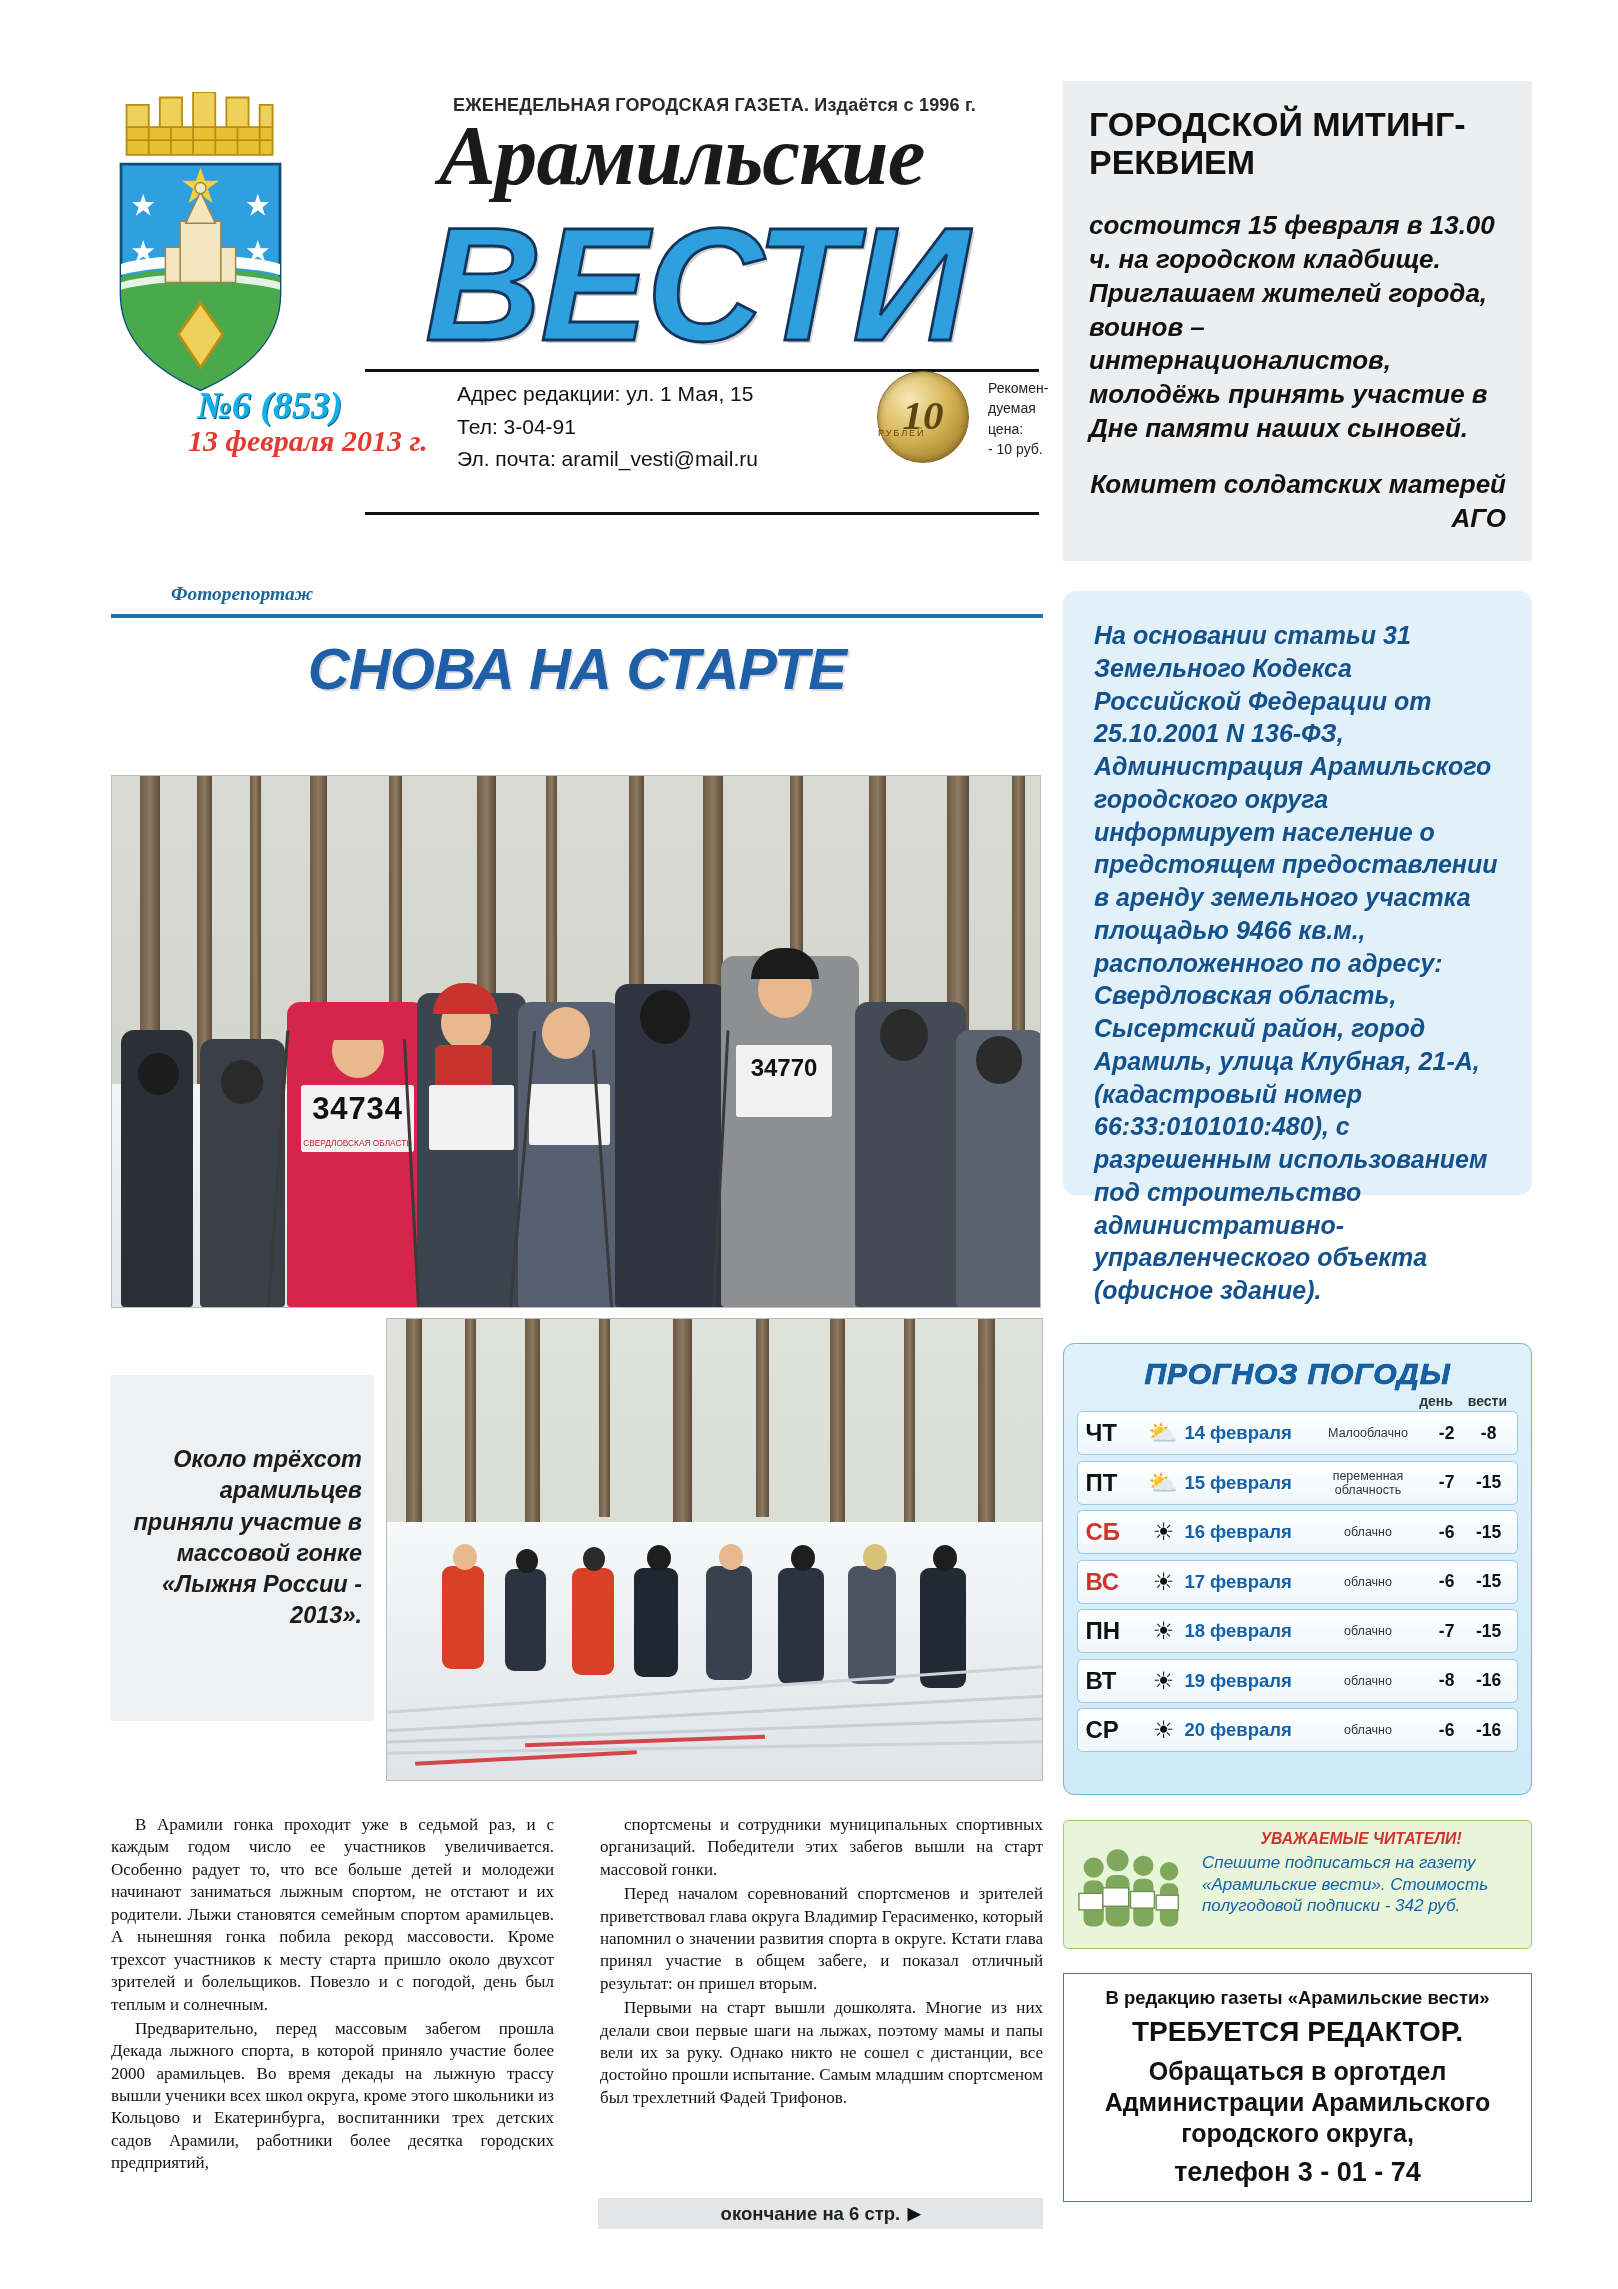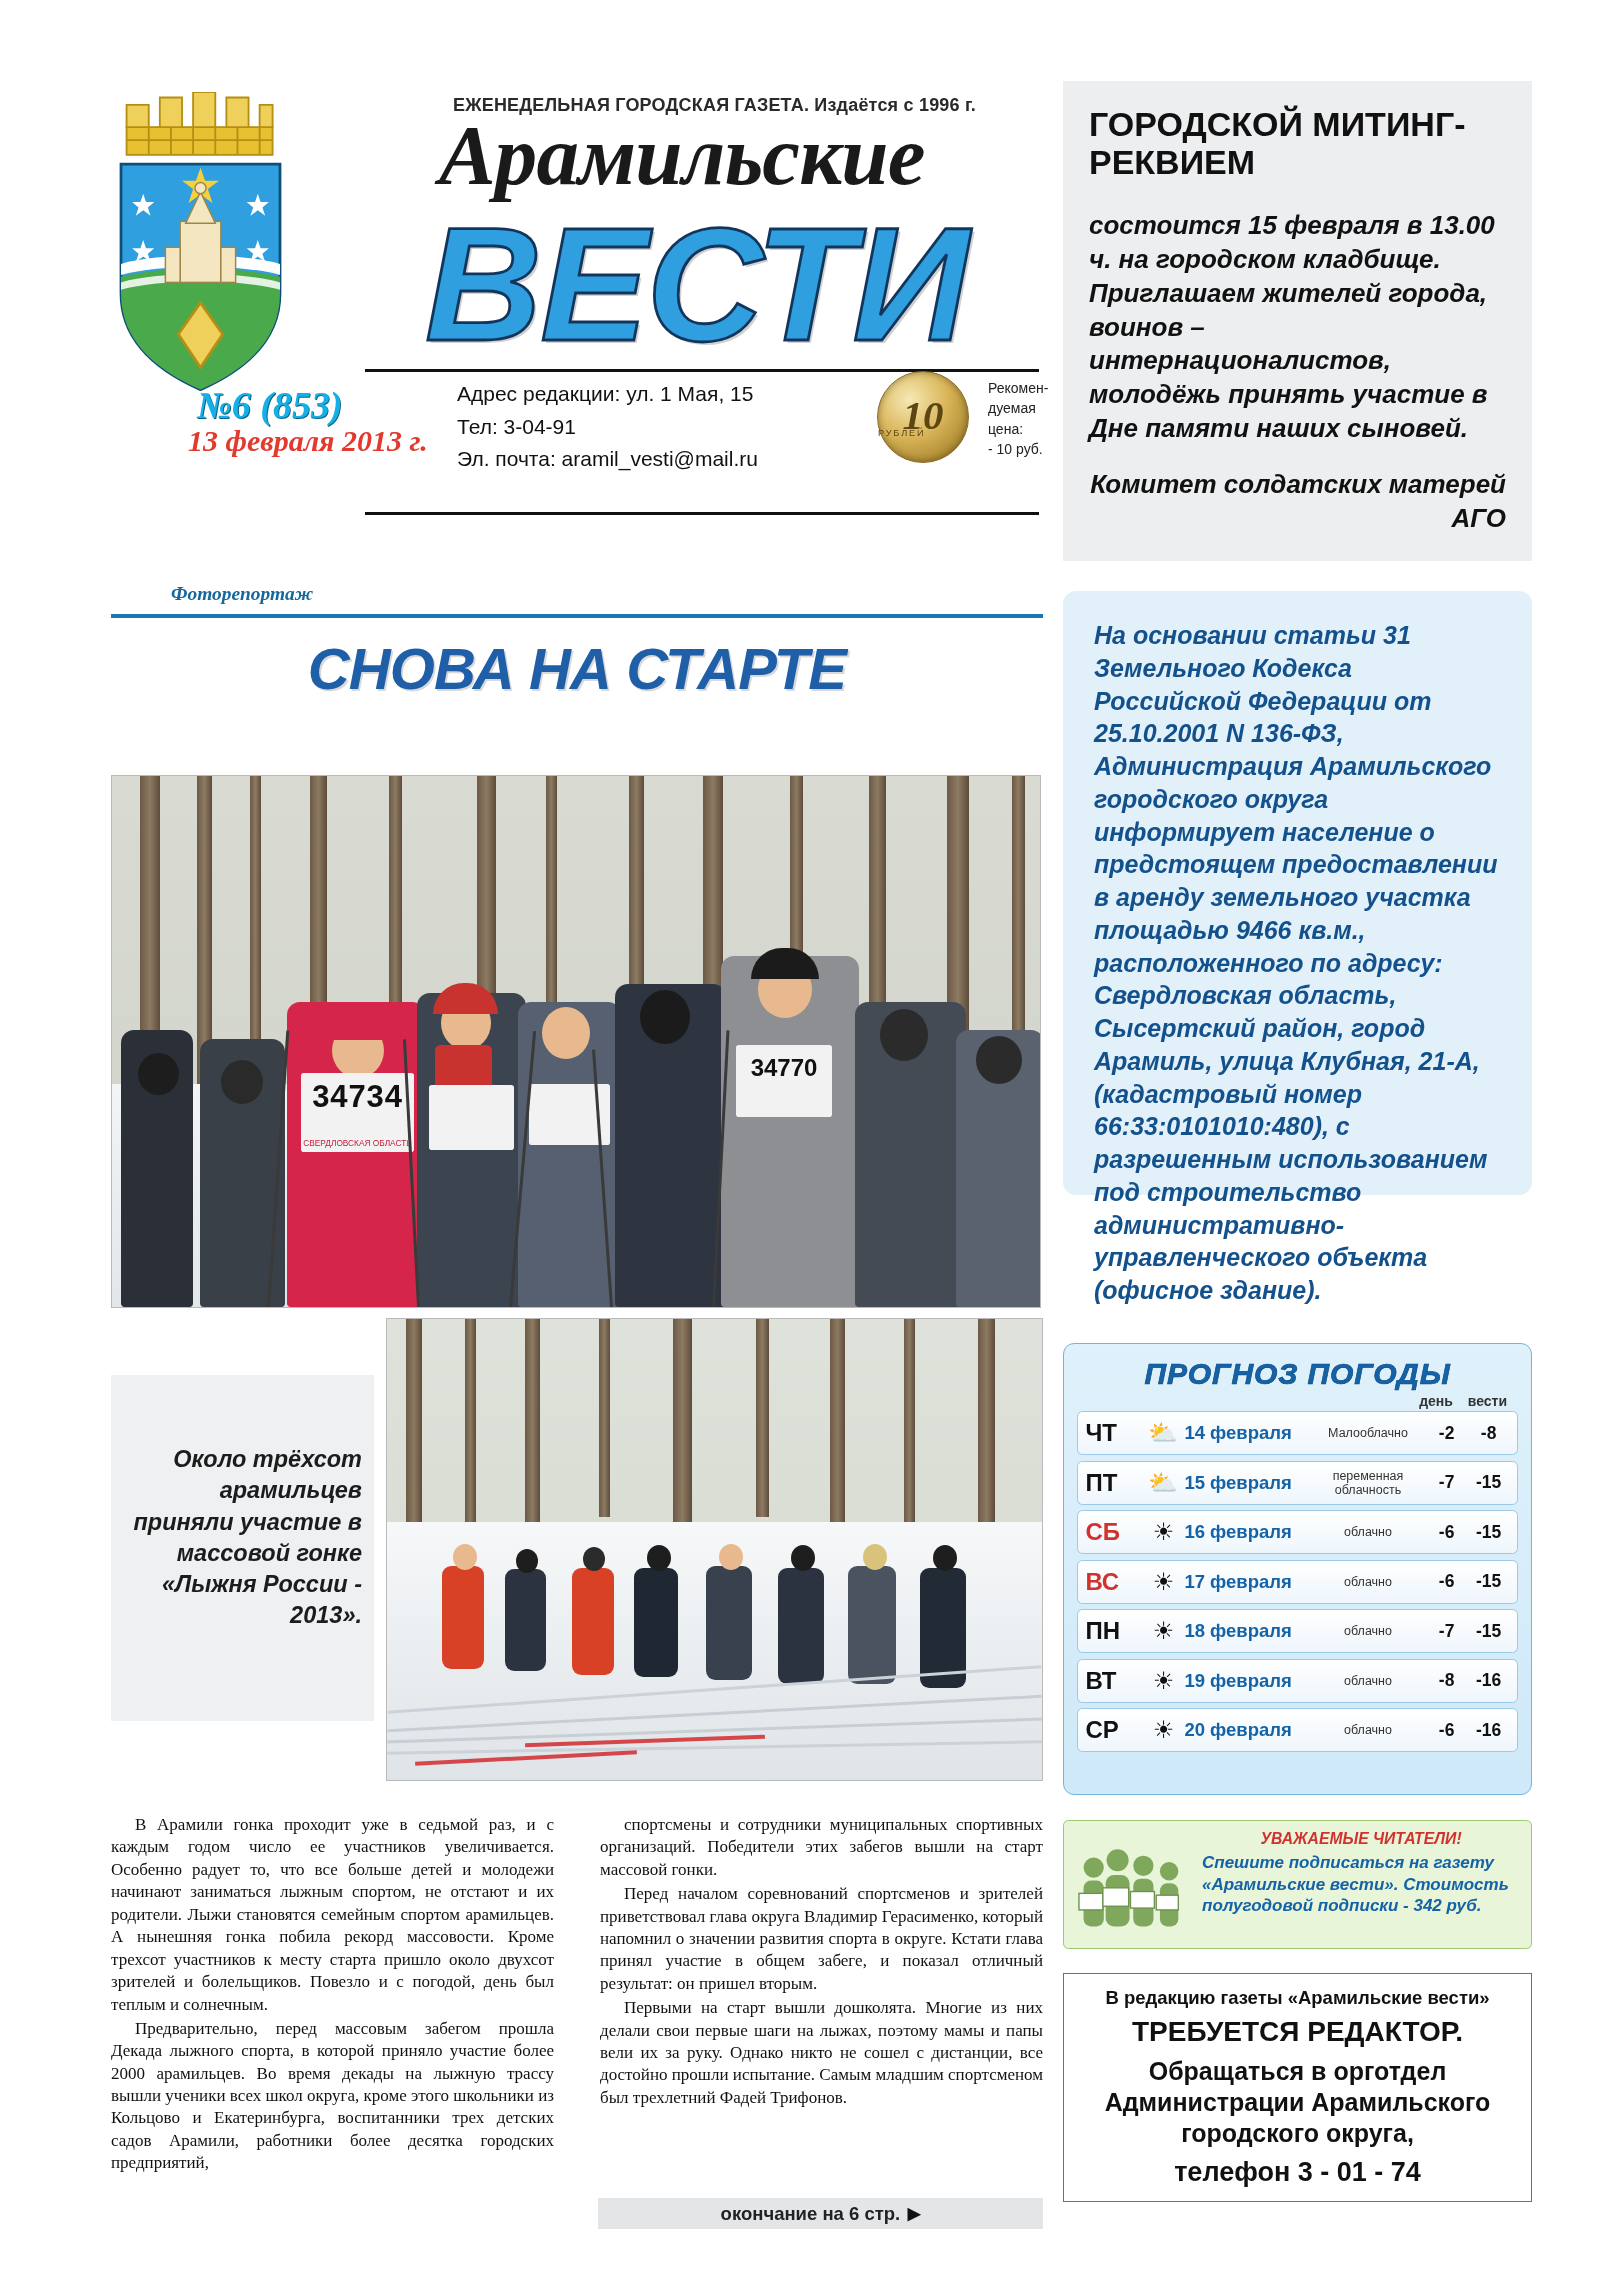--- a/index.html
+++ b/index.html
@@ -256,21 +256,21 @@
     background:#e8f5d8; border:0.9px solid #9ec973; border-radius:5.5px;
     padding:9.2px 11px 9.2px 138px;
   }
   .box-subscribe .st {
     font-family:"Liberation Sans", sans-serif;
     font-weight:bold; font-style:italic; font-size:15.7px;
     color:#d2322d; text-align:center; margin-bottom:3.7px;
   }
   .box-subscribe .sb {
     font-family:"Liberation Sans", sans-serif;
-    font-weight:bold; font-style:italic; font-size:17px;
+    font-weight:normal; font-style:italic; font-size:17px;
     line-height:1.28; color:#1463a8;
   }
   .crowd { position:absolute; left:13px; top:18.5px; width:118px; height:92px; }
 
   
   .box-vacancy {
     position:absolute; left:1063px; top:1973px; width:469px; height:229px;
     border:1.8px solid #2f7fc1; background:#ffffff;
     padding:13px 16.6px; text-align:center;
   }
@@ -410,21 +410,21 @@
       <div class="snow"></div>
 
       <div class="figure" style="left:9.2px;  width:72px;  height:277px; background:#2b3038;"></div>
       <div class="head" style="left:26px;  top:277px;  width:41px; height:42px; background:#1d1d1d;"></div>
       <div class="figure" style="left:88px;  width:85px;  height:268px; background:#3a4048;"></div>
       <div class="head" style="left:109px; top:284px;  width:42px; height:44px; background:#2a2a2a;"></div>
 
       <div class="figure" style="left:175px; width:138px; height:305px; background:#d6254a;"></div>
       <div class="head" style="left:220px; top:247px; width:52px; height:55px; background:#e8b98e;"></div>
       <div style="position:absolute;left:214px;top:236px;width:63px;height:28px;background:#d6254a;border-radius:31px 31px 0 0;"></div>
-      <div class="bib" style="left:189px; bottom:155px; width:113px; height:79px;">
+      <div class="bib" style="left:189px; bottom:155px; width:113px; height:67px;">
         <div style="position:absolute;left:0;top:5.5px;width:100%;text-align:center;font-family:'Liberation Sans',sans-serif;font-weight:bold;font-size:31px;color:#111;letter-spacing:0.9px;">34734</div>
         <div style="position:absolute;left:0;bottom:3.7px;width:100%;text-align:center;font-family:'Liberation Sans',sans-serif;font-size:8.3px;color:#c21d36;">СВЕРДЛОВСКАЯ ОБЛАСТЬ</div>
       </div>
 
       <div class="figure" style="left:305px; width:109px; height:314px; background:#3c4450;"></div>
       <div class="head" style="left:329px; top:220px; width:50px; height:54px; background:#e8b98e;"></div>
       <div style="position:absolute;left:321px;top:207px;width:65px;height:31px;background:#c9332f;border-radius:33px 33px 0 0;"></div>
       <div style="position:absolute;left:323px;top:269px;width:57px;height:65px;background:#c9332f;border-radius:5.5px;"></div>
       <div class="bib" style="left:317px; bottom:157px; width:85px; height:65px;"></div>
 

